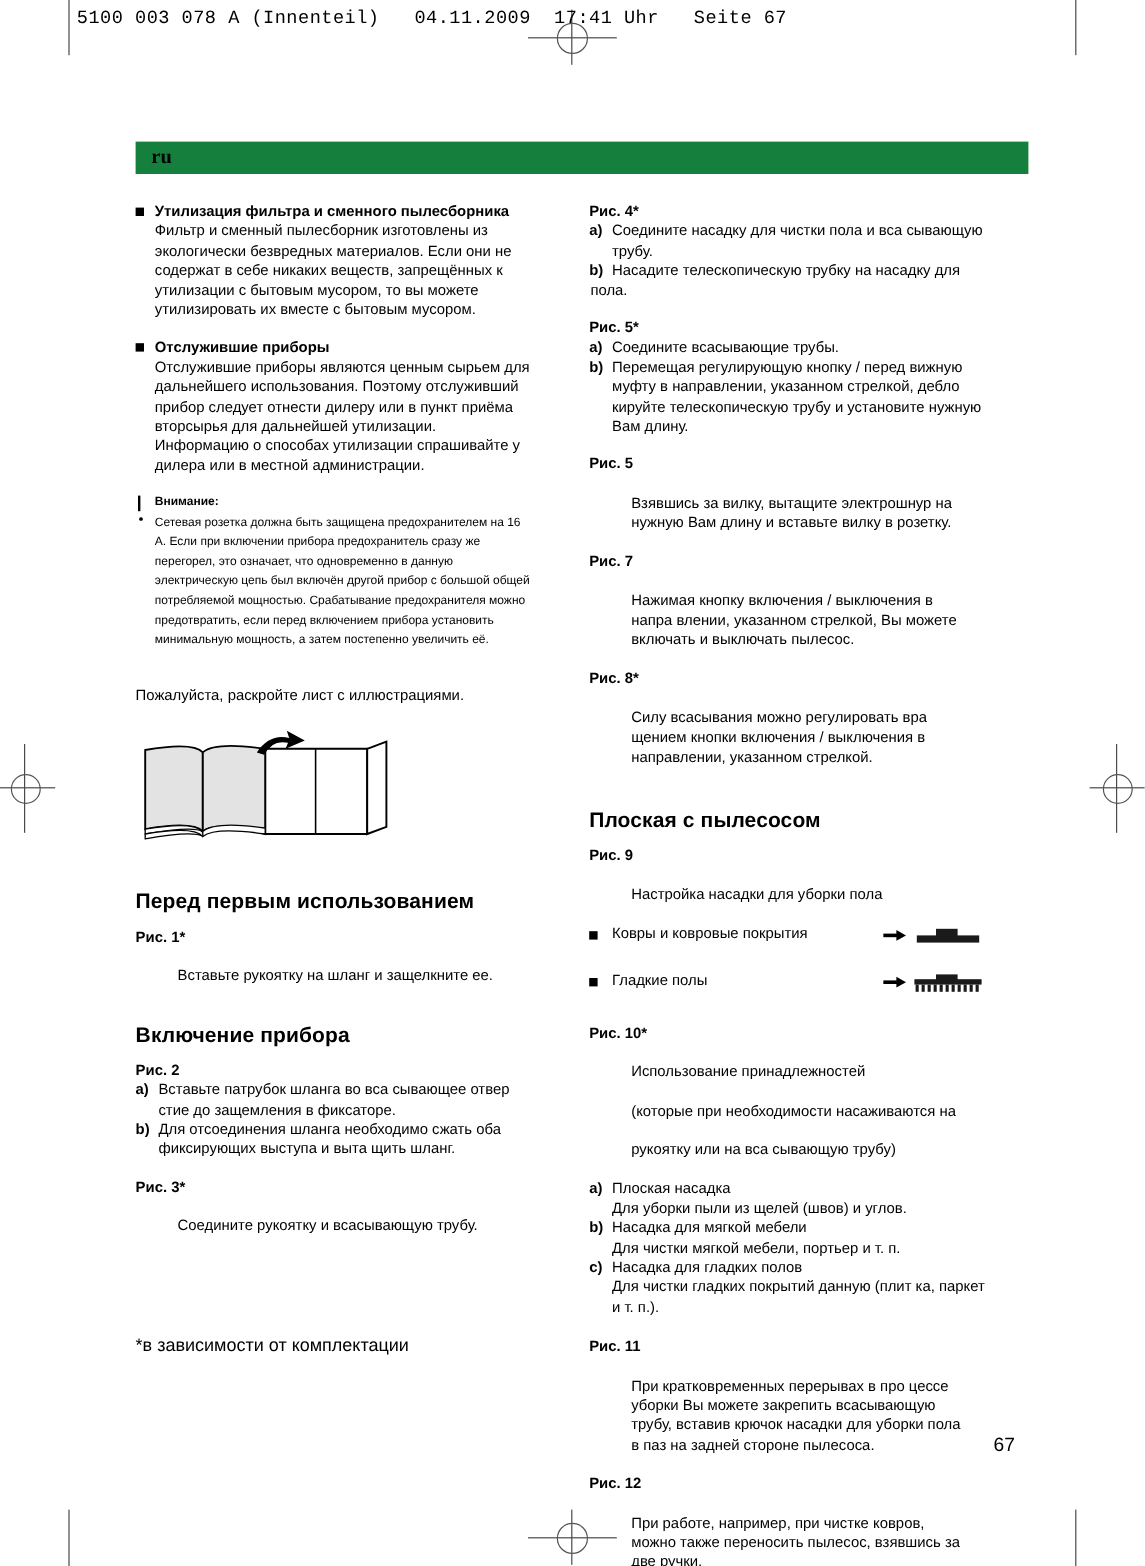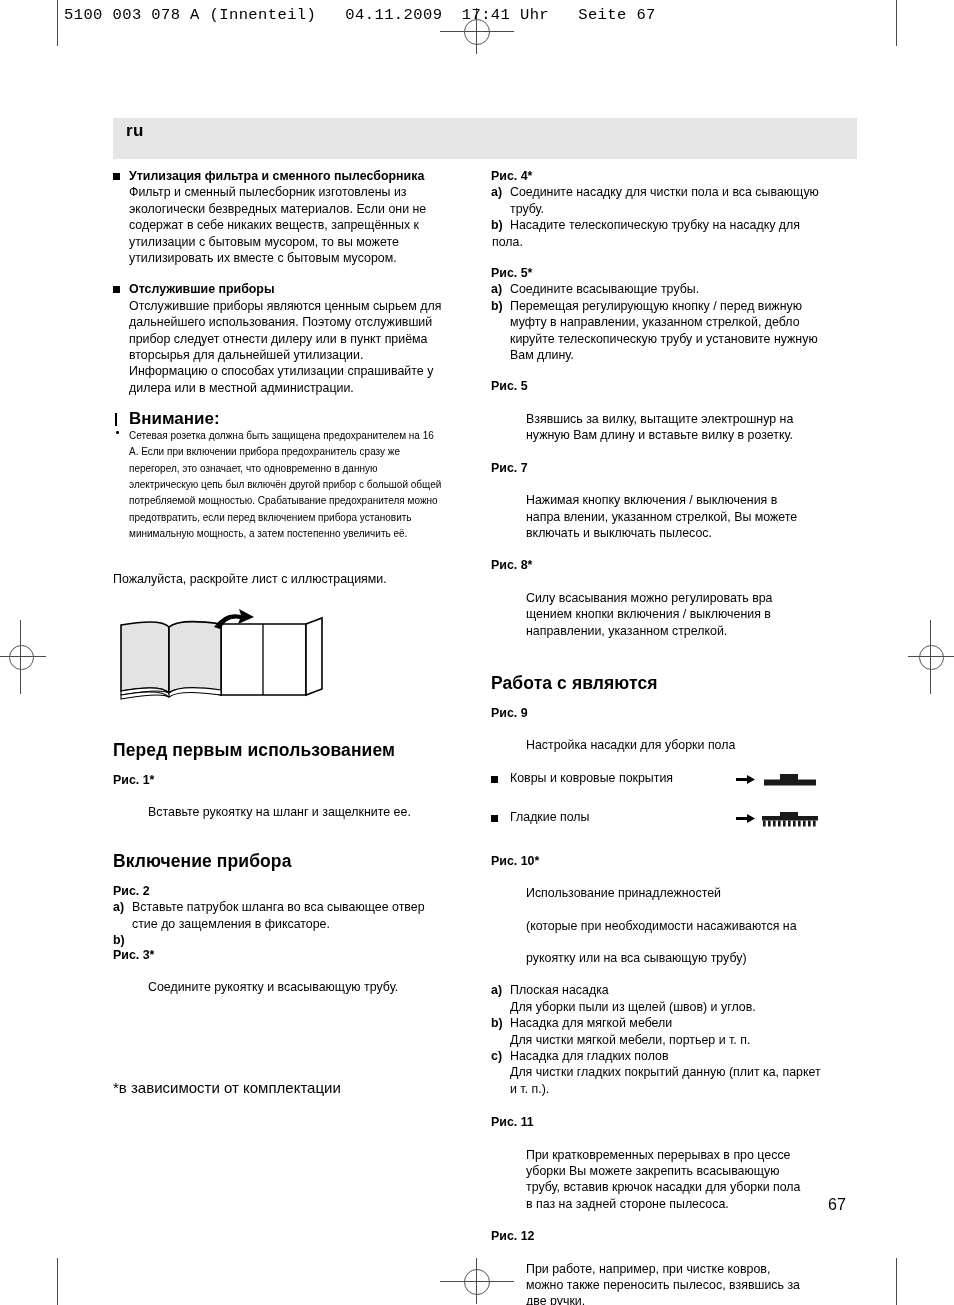--- a/index.html
+++ b/index.html
@@ -42,24 +42,25 @@
 
   
   .page {
     position: absolute;
     left: 113px;
     top: 118px;
     width: 744px;
   }
 
   .lang-bar {
-    background: #e5e5e5;
-    height: 41px;
+    background: #15803d;
+    height: 27px;
     width: 744px;
     position: relative;
+    font-family: Liberation Serif, serif;
   }
   .lang-bar .lang {
     position: absolute;
     left: 13px;
     top: 3px;
     font-size: 17px;
     font-weight: bold;
     letter-spacing: 0.3px;
   }
 
@@ -135,21 +136,21 @@
   .attention .dot {
     position: absolute;
     left: 3px;
     top: 20px;
     width: 2.5px;
     height: 2.5px;
     background: #000;
     border-radius: 50%;
   }
   .attention .att-title {
-    font-size: 17px;
+    font-size: 10px;
     font-weight: bold;
     line-height: 16.4px;
     display: block;
   }
   .attention .att-text {
     font-size: 10px;
     line-height: 16.4px;
     display: block;
   }
 
@@ -326,20 +327,21 @@
       <div class="h1 spaced">Включение прибора</div>
 
       <div class="fig">
         <p class="fig-title">Рис. 2</p>
         <div class="step">
           <span class="lbl">a)</span>
           <span>Вставьте патрубок шланга во вса сывающее отвер стие до защемления в фиксаторе.</span>
         </div>
         <div class="step">
           <span class="lbl">b)</span>
+          <span>Для отсоединения шланга необходимо сжать оба фиксирующих выступа и выта щить шланг.</span>
         </div>
       </div>
 
       <div class="fig">
         <p class="fig-title">Рис. 3*</p>
         <p class="fig-body">Соедините рукоятку и всасывающую трубу.</p>
       </div>
 
       <p class="footnote" style="margin-top:84px;">*в зависимости от комплектации</p>
     </div>
@@ -379,21 +381,21 @@
       <div class="fig">
         <p class="fig-title">Рис. 7</p>
         <p class="fig-body">Нажимая кнопку включения / выключения в напра влении, указанном стрелкой, Вы можете включать и выключать пылесос.</p>
       </div>
 
       <div class="fig">
         <p class="fig-title">Рис. 8*</p>
         <p class="fig-body">Силу всасывания можно регулировать вра щением кнопки включения / выключения в направлении, указанном стрелкой.</p>
       </div>
 
-      <div class="h1" style="margin-top:34px;">Работа с являются</div>
+      <div class="h1" style="margin-top:34px;">Плоская с пылесосом</div>
 
       <div class="fig">
         <p class="fig-title">Рис. 9</p>
         <p class="fig-body">Настройка насадки для уборки пола</p>
 
         <div class="floor-row">
           <span class="sq"></span>
           <span class="flabel">Ковры и ковровые покрытия</span>
           <span class="arrow-wrap">
             <svg width="96" height="20" viewBox="0 0 96 20" xmlns="http://www.w3.org/2000/svg">

